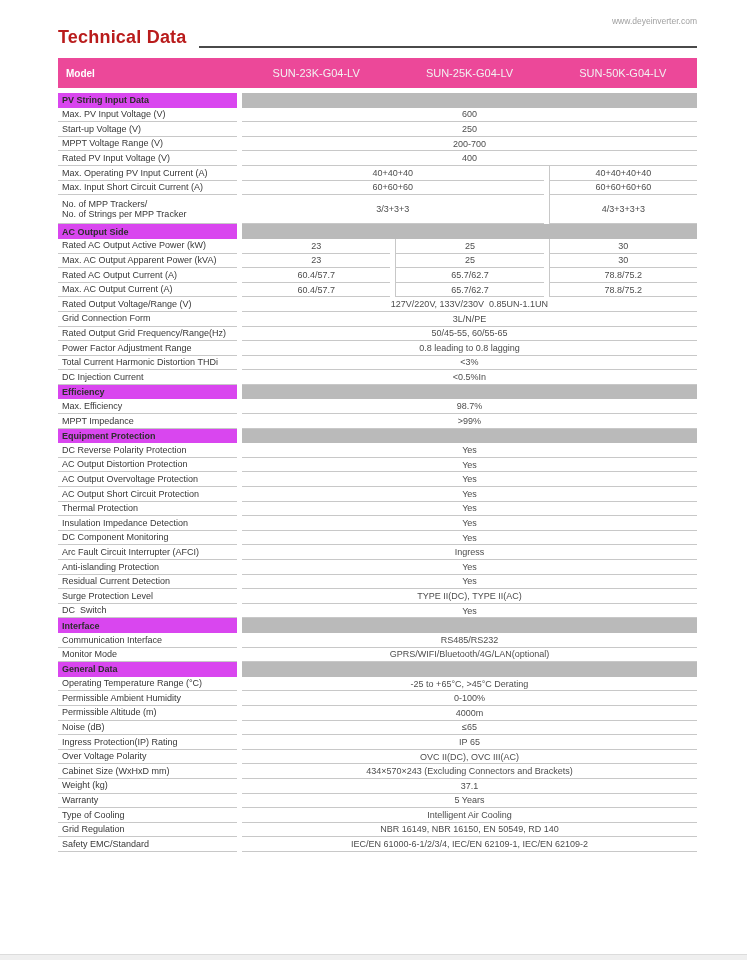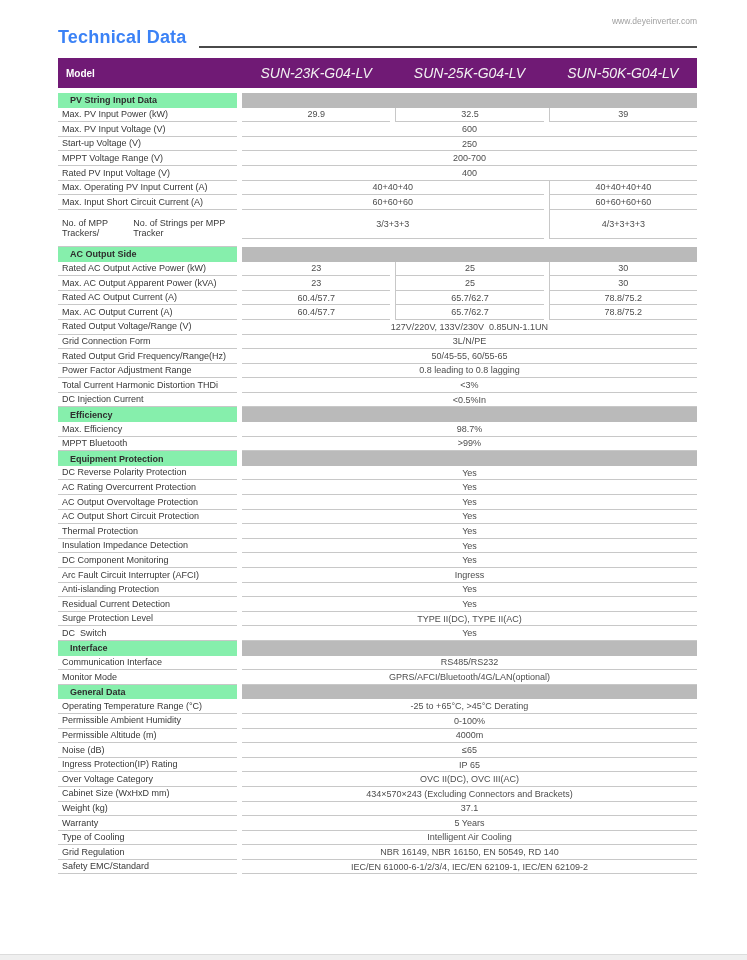--- a/index.html
+++ b/index.html
@@ -4,41 +4,41 @@
 <style>
   html,body{margin:0;padding:0;}
   body{
     width:747px;height:960px;background:#ffffff;position:relative;overflow:hidden;
     font-family:"Liberation Sans","DejaVu Sans",sans-serif;
     -webkit-font-smoothing:antialiased;
   }
   .page{padding:20px 50px 0 58px;}
   
   .header-bar{display:flex;align-items:flex-end;margin-bottom:10px;}
-  .doc-title{font-size:18px;font-weight:bold;color:#3b82f6;white-space:nowrap;padding-right:12px;letter-spacing:.2px;}
+  .doc-title{font-size:18px;font-weight:bold;color:#b91c1c;white-space:nowrap;padding-right:12px;letter-spacing:.2px;}
   .rule-wrap{flex:1;position:relative;height:26px;border-bottom:2px solid #4a4a4a;}
   .site-url{position:absolute;right:0;bottom:20px;font-size:8.5px;color:#a0a0a0;}
   
   .spec-table{width:639px;}
   .trow{display:grid;grid-template-columns:179px 1fr 1fr 1fr;column-gap:5px;}
-  .model-row{background:#701a75;height:30px;margin-bottom:5px;}
+  .model-row{background:#ec4899;height:30px;margin-bottom:5px;}
   .model-label{color:#fff;font-weight:bold;font-size:10px;display:flex;align-items:center;padding-left:8px;}
-  .model-cell{color:#f2f2f2;font-size:14px;display:flex;align-items:center;justify-content:center;font-style:italic;}
+  .model-cell{color:#f2f2f2;font-size:11px;display:flex;align-items:center;justify-content:center;}
   .cell{box-sizing:border-box;height:14.6px;font-size:9px;display:flex;align-items:center;border-bottom:1px solid #c8c8c8;}
   .label-cell{color:#383838;padding-left:4px;line-height:10.5px;}
   .value-cell{color:#4d4d4d;justify-content:center;text-align:center;}
   .sec-row .cell-sec{box-sizing:border-box;height:14.6px;display:flex;align-items:center;}
-  .sec-label{background:#86efac;font-weight:bold;font-size:9px;color:#2d2d2d;padding-left:12px;}
+  .sec-label{background:#d946ef;font-weight:bold;font-size:9px;color:#2d2d2d;padding-left:4px;}
   .sec-fill{background:#bababa;grid-column:2/5;}
   .c2-5{grid-column:2/5;}
   .c2-4{grid-column:2/4;}
   .c4-5{grid-column:4/5;text-align:right;}
   .vline{border-left:1px solid #c8c8c8;}
   .tall .cell{height:29.2px;}
-  .two-line{flex-direction:row;align-items:flex-start;justify-content:center;margin-top:8px;}
+  .two-line{flex-direction:column;align-items:flex-start;justify-content:center;}
   .two-line span{display:block;}
   .bottom-strip{position:absolute;left:0;right:0;bottom:0;height:5px;background:#efefef;border-top:1px solid #dcdcdc;}
 </style>
 </head>
 <body>
 
 <div class="page">
 
   <div class="header-bar">
     <div class="doc-title">Technical Data</div>
@@ -53,26 +53,20 @@
       <div class="model-cell">SUN-23K-G04-LV</div>
       <div class="model-cell">SUN-25K-G04-LV</div>
       <div class="model-cell">SUN-50K-G04-LV</div>
     </div>
     <div>
         <div class="trow sec-row">
           <div class="cell-sec sec-label">PV String Input Data</div>
           <div class="cell-sec sec-fill"></div>
         </div>
         <div class="trow">
-          <div class="cell label-cell">Max. PV Input Power (kW)</div>
-          <div class="cell value-cell">29.9</div>
-          <div class="cell value-cell vline">32.5</div>
-          <div class="cell value-cell vline">39</div>
-        </div>
-        <div class="trow">
           <div class="cell label-cell">Max. PV Input Voltage (V)</div>
           <div class="cell value-cell c2-5">600</div>
         </div>
         <div class="trow">
           <div class="cell label-cell">Start-up Voltage (V)</div>
           <div class="cell value-cell c2-5">250</div>
         </div>
         <div class="trow">
           <div class="cell label-cell">MPPT Voltage Range (V)</div>
           <div class="cell value-cell c2-5">200-700</div>
@@ -153,33 +147,33 @@
         </div>
         <div class="trow sec-row">
           <div class="cell-sec sec-label">Efficiency</div>
           <div class="cell-sec sec-fill"></div>
         </div>
         <div class="trow">
           <div class="cell label-cell">Max. Efficiency</div>
           <div class="cell value-cell c2-5">98.7%</div>
         </div>
         <div class="trow">
-          <div class="cell label-cell">MPPT Bluetooth</div>
+          <div class="cell label-cell">MPPT Impedance</div>
           <div class="cell value-cell c2-5">&gt;99%</div>
         </div>
         <div class="trow sec-row">
           <div class="cell-sec sec-label">Equipment Protection</div>
           <div class="cell-sec sec-fill"></div>
         </div>
         <div class="trow">
           <div class="cell label-cell">DC Reverse Polarity Protection</div>
           <div class="cell value-cell c2-5">Yes</div>
         </div>
         <div class="trow">
-          <div class="cell label-cell">AC Rating Overcurrent Protection</div>
+          <div class="cell label-cell">AC Output Distortion Protection</div>
           <div class="cell value-cell c2-5">Yes</div>
         </div>
         <div class="trow">
           <div class="cell label-cell">AC Output Overvoltage Protection</div>
           <div class="cell value-cell c2-5">Yes</div>
         </div>
         <div class="trow">
           <div class="cell label-cell">AC Output Short Circuit Protection</div>
           <div class="cell value-cell c2-5">Yes</div>
         </div>
@@ -218,21 +212,21 @@
         <div class="trow sec-row">
           <div class="cell-sec sec-label">Interface</div>
           <div class="cell-sec sec-fill"></div>
         </div>
         <div class="trow">
           <div class="cell label-cell">Communication Interface</div>
           <div class="cell value-cell c2-5">RS485/RS232</div>
         </div>
         <div class="trow">
           <div class="cell label-cell">Monitor Mode</div>
-          <div class="cell value-cell c2-5">GPRS/AFCI/Bluetooth/4G/LAN(optional)</div>
+          <div class="cell value-cell c2-5">GPRS/WIFI/Bluetooth/4G/LAN(optional)</div>
         </div>
         <div class="trow sec-row">
           <div class="cell-sec sec-label">General Data</div>
           <div class="cell-sec sec-fill"></div>
         </div>
         <div class="trow">
           <div class="cell label-cell">Operating Temperature Range (°C)</div>
           <div class="cell value-cell c2-5">-25 to +65°C, &gt;45°C Derating</div>
         </div>
         <div class="trow">
@@ -245,21 +239,21 @@
         </div>
         <div class="trow">
           <div class="cell label-cell">Noise (dB)</div>
           <div class="cell value-cell c2-5">≤65</div>
         </div>
         <div class="trow">
           <div class="cell label-cell">Ingress Protection(IP) Rating</div>
           <div class="cell value-cell c2-5">IP 65</div>
         </div>
         <div class="trow">
-          <div class="cell label-cell">Over Voltage Category</div>
+          <div class="cell label-cell">Over Voltage Polarity</div>
           <div class="cell value-cell c2-5">OVC II(DC), OVC III(AC)</div>
         </div>
         <div class="trow">
           <div class="cell label-cell">Cabinet Size (WxHxD mm)</div>
           <div class="cell value-cell c2-5">434×570×243 (Excluding Connectors and Brackets)</div>
         </div>
         <div class="trow">
           <div class="cell label-cell">Weight (kg)</div>
           <div class="cell value-cell c2-5">37.1</div>
         </div>

